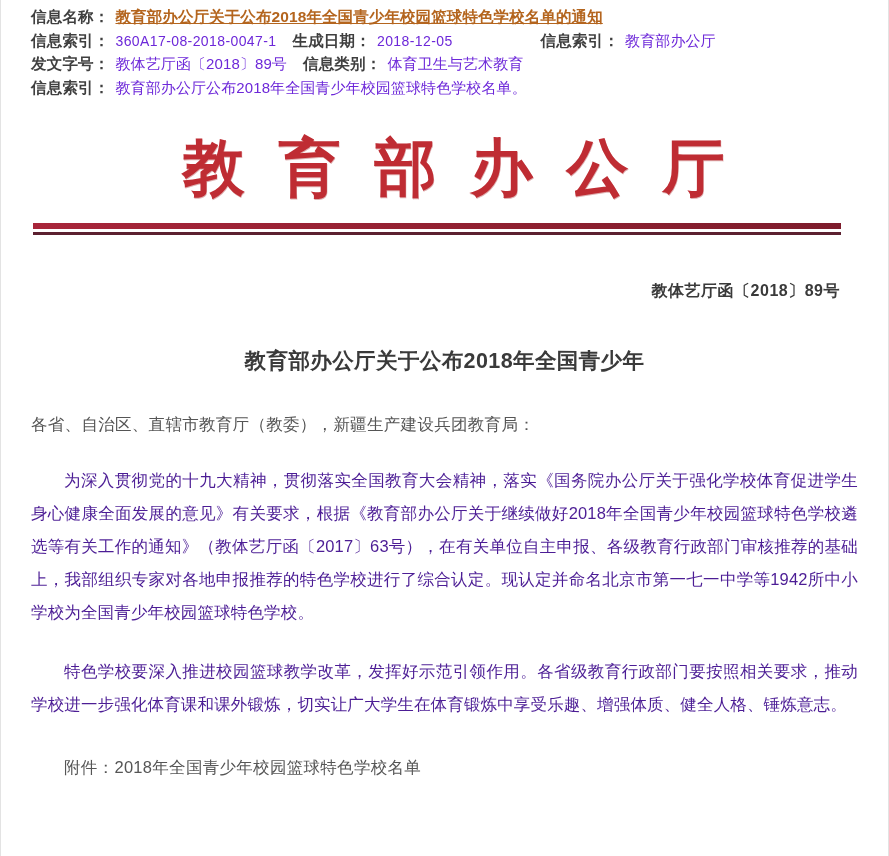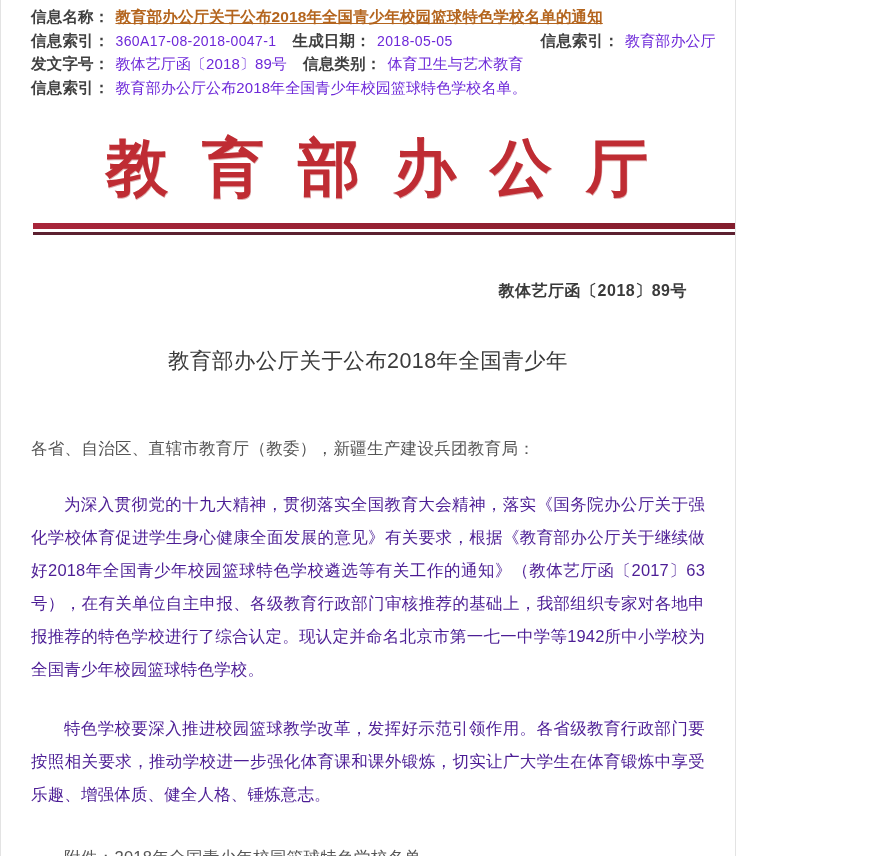--- a/index.html
+++ b/index.html
@@ -6,21 +6,21 @@
     margin: 0;
     padding: 0;
     background: #ffffff;
   }
   body {
     font-family: "Liberation Sans", "DejaVu Sans", sans-serif;
     -webkit-font-smoothing: antialiased;
   }
   .page {
     position: relative;
-    width: 736px;
+    width: 889px;
     height: 856px;
     background: #ffffff;
     overflow: hidden;
     box-sizing: border-box;
     border-left: 1px solid #e3e3e3;
     border-right: 1px solid #e3e3e3;
   }
 
   
   .meta {
@@ -101,31 +101,31 @@
     font-weight: bold;
     color: #3a3a3a;
     letter-spacing: 0.5px;
   }
 
   
   .doc-title {
     margin-top: 42px;
     text-align: center;
     font-size: 21.5px;
-    font-weight: normal;
+    font-weight: bold;
     color: #3a3a3a;
     line-height: 1.65;
     letter-spacing: 0.4px;
     padding: 0 120px;
   }
 
   
   .body-block { padding: 0 30px 0 30px; }
   .salutation {
-    margin-top: 56px;
+    margin-top: 32px;
     font-size: 16.5px;
     color: #555555;
     letter-spacing: 0.3px;
     line-height: 1.6;
   }
   .para {
     margin-top: 26px;
     font-size: 16.5px;
     color: #4c1d95;
     line-height: 2.0;
@@ -151,21 +151,21 @@
 
     <div class="meta-row">
       <span class="meta-label">信息名称：</span>
       <span class="meta-value title-val">教育部办公厅关于公布2018年全国青少年校园篮球特色学校名单的通知</span>
     </div>
 
     <div class="meta-row">
       <span class="meta-label">信息索引：</span>
       <span class="meta-value mono">360A17-08-2018-0047-1</span>
       <span class="meta-label">生成日期：</span>
-      <span class="meta-value mono">2018-05-05</span>
+      <span class="meta-value mono">2018-12-05</span>
       <span class="meta-spacer"></span>
       <span class="meta-label">信息索引：</span>
       <span class="meta-value">教育部办公厅</span>
     </div>
 
     <div class="meta-row">
       <span class="meta-label">发文字号：</span>
       <span class="meta-value">教体艺厅函〔2018〕89号</span>
       <span class="meta-label">信息类别：</span>
       <span class="meta-value">体育卫生与艺术教育</span>

